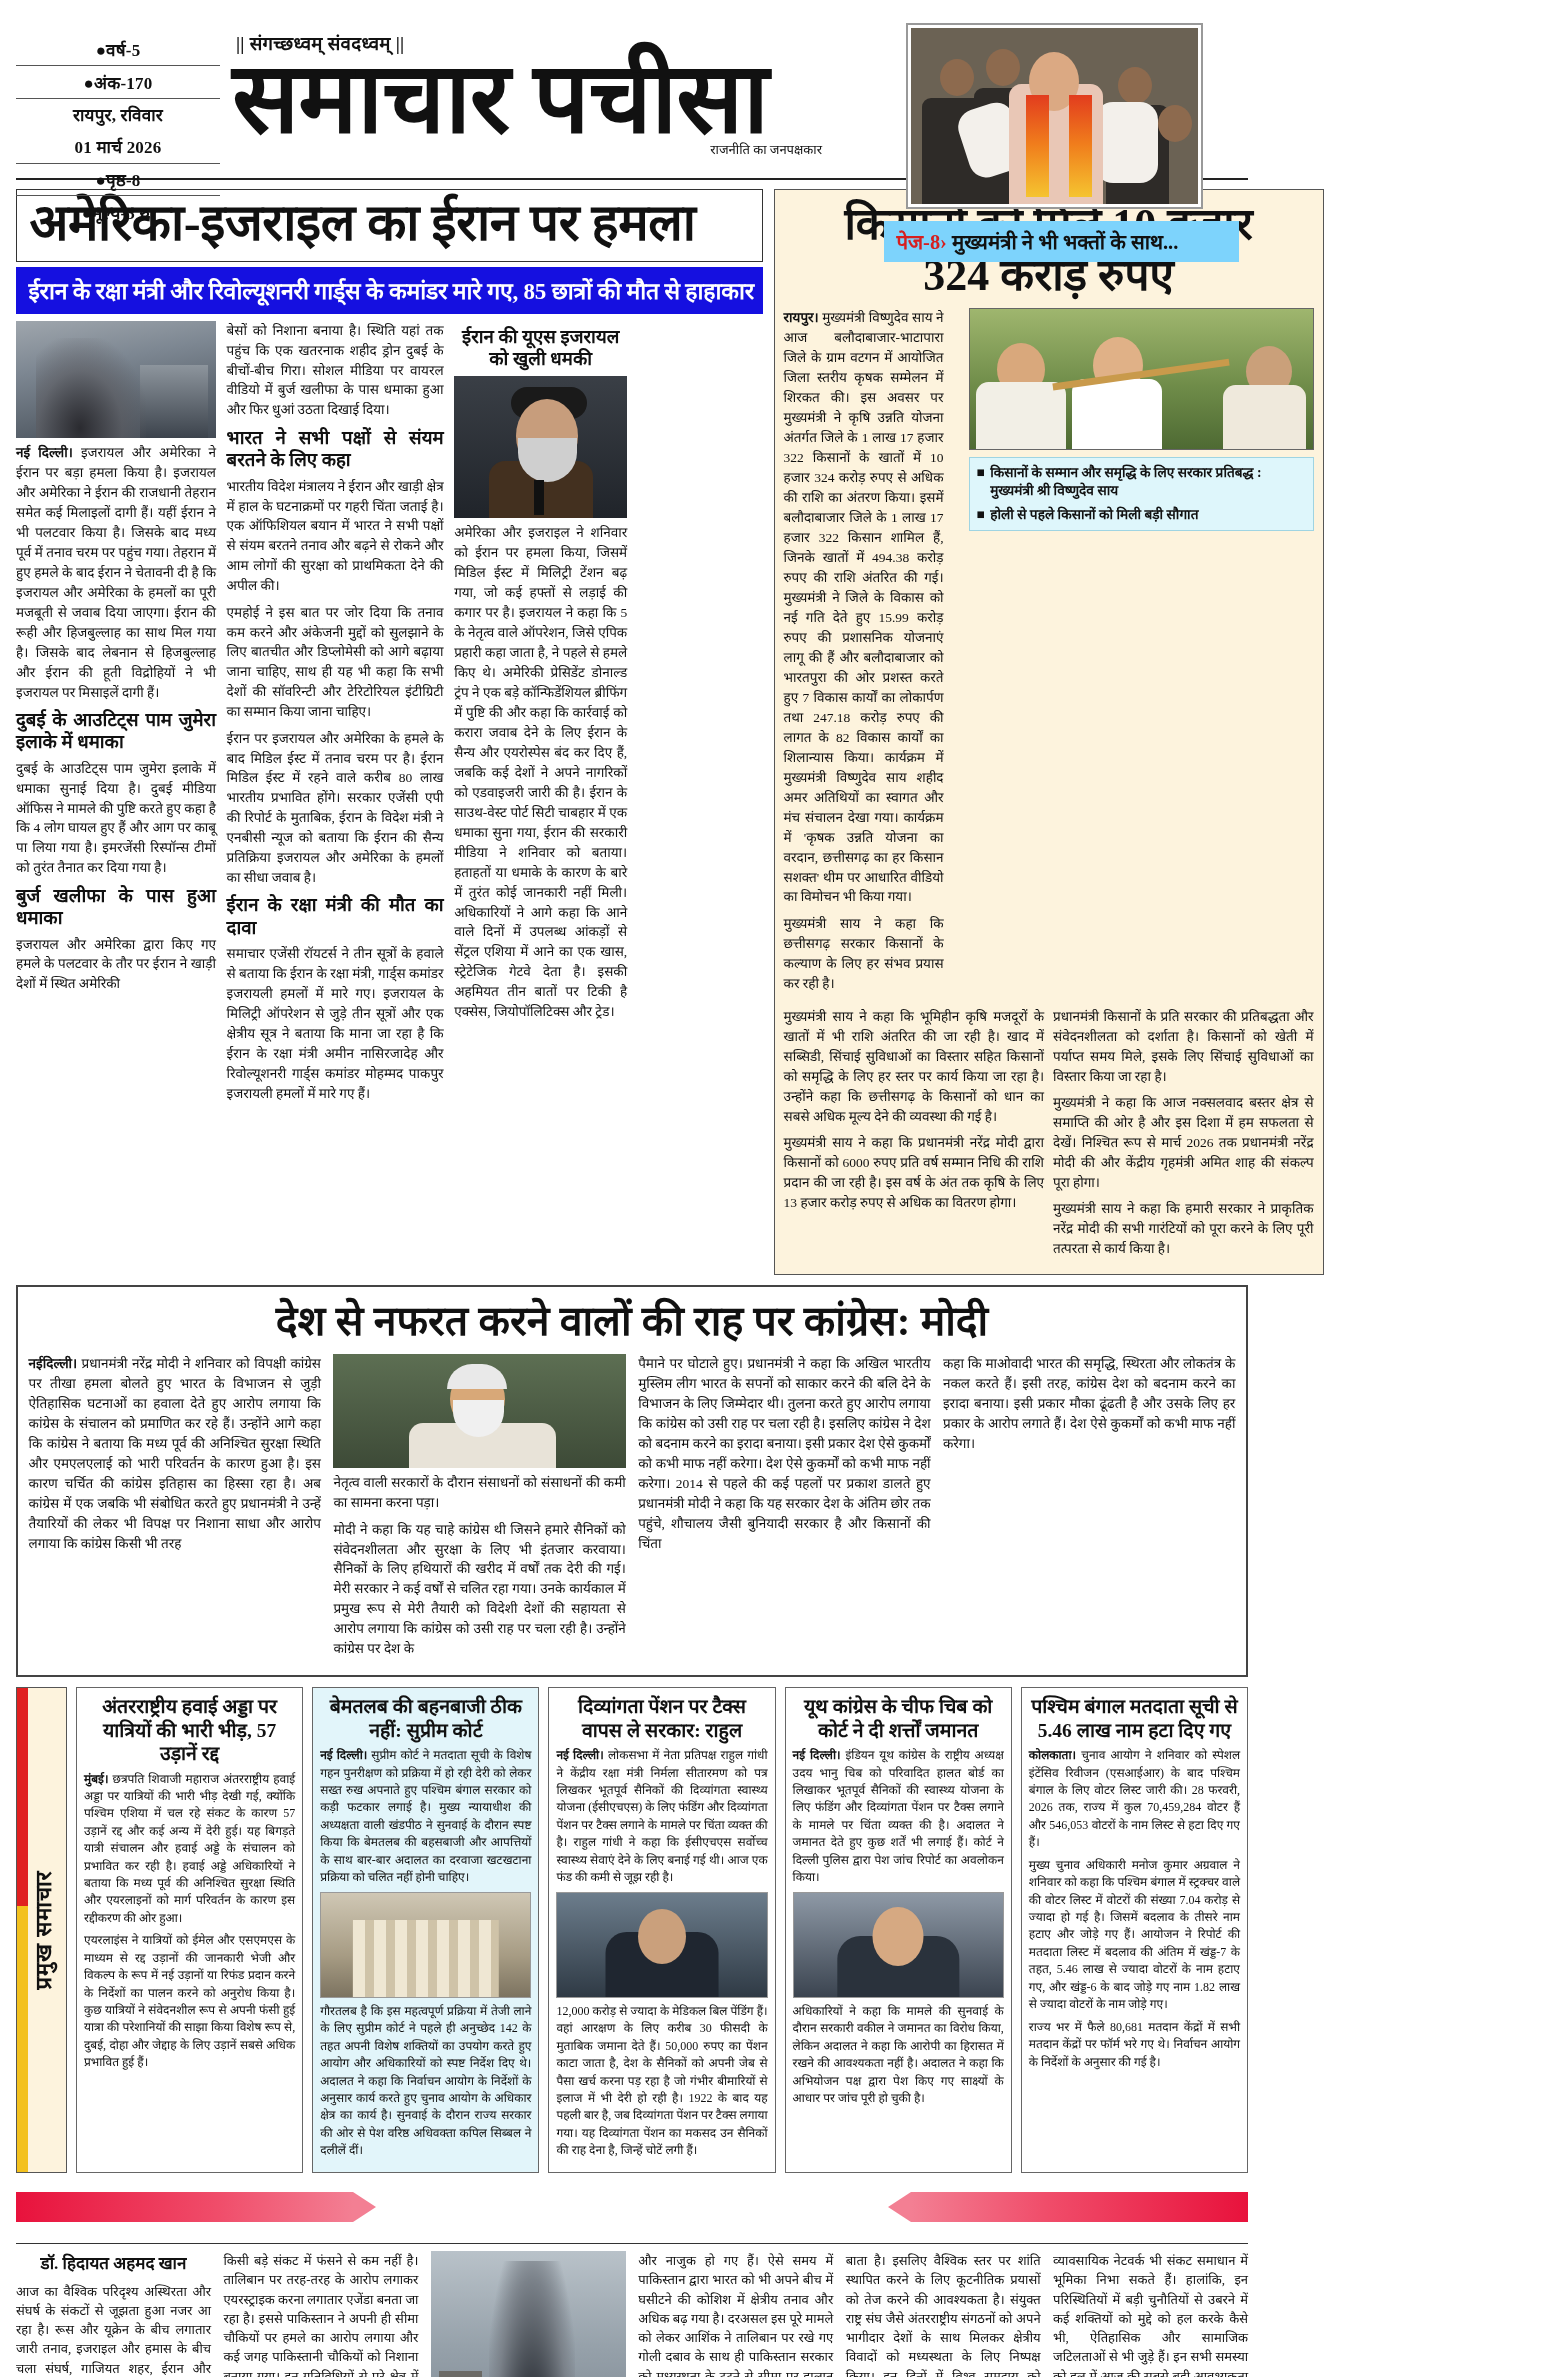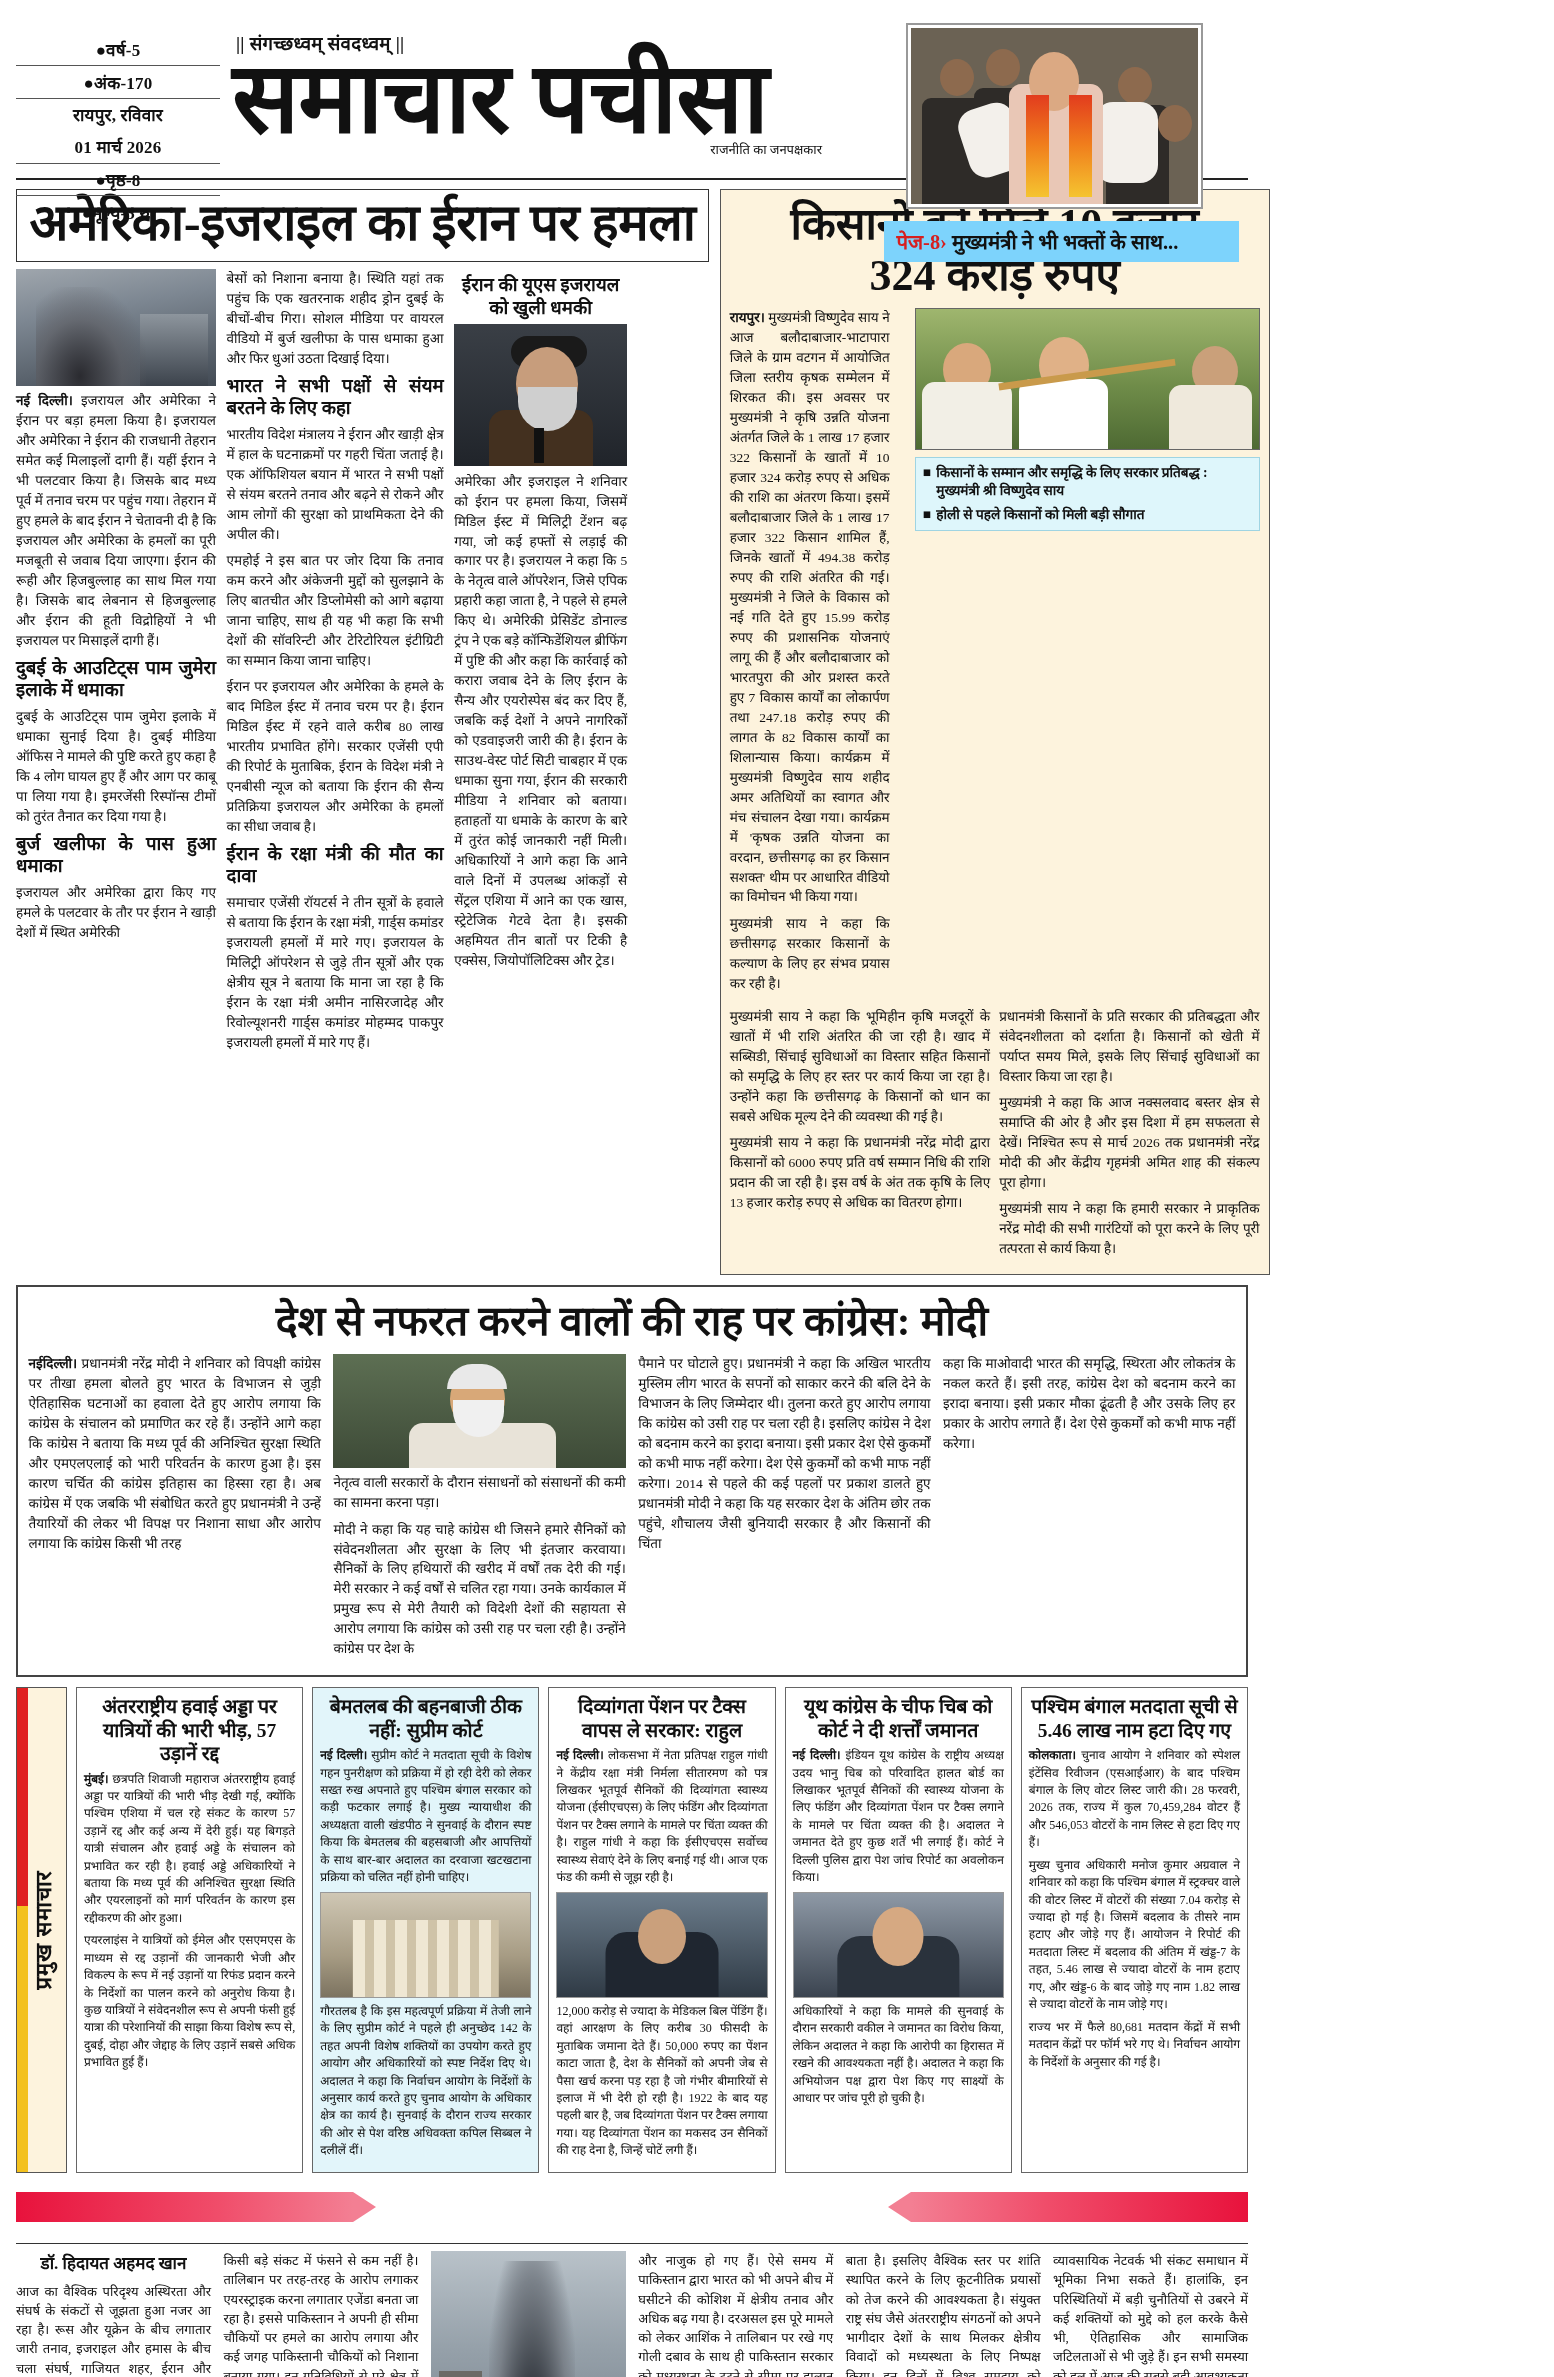--- a/index.html
+++ b/index.html
@@ -207,20 +207,21 @@
       </div>
     </div>
   </div>
 
   <div class="hr-thick"></div>
 
   <div class="lead-wrap">
 
     <div class="lead-left">
       <div class="lead-headline">अमेरिका-इजराइल का ईरान पर हमला</div>
+      <div class="lead-subbar">ईरान के रक्षा मंत्री और रिवोल्यूशनरी गार्ड्स के कमांडर मारे गए, 85 छात्रों की मौत से हाहाकार</div>
 
       <div class="ll-cols">
 
         <div class="col llc1">
           <div class="smoke-photo"></div>
           <p style="margin-top:5.3px"><b>नई दिल्ली।</b>
             <span>इजरायल और अमेरिका ने ईरान पर बड़ा हमला किया है। इजरायल और अमेरिका ने ईरान की राजधानी तेहरान समेत कई मिलाइलों दागी हैं। यहीं ईरान ने भी पलटवार किया है। जिसके बाद मध्य पूर्व में तनाव चरम पर पहुंच गया। तेहरान में हुए हमले के बाद ईरान ने चेतावनी दी है कि इजरायल और अमेरिका के हमलों का पूरी मजबूती से जवाब दिया जाएगा। ईरान की रूही और हिजबुल्लाह का साथ मिल गया है। जिसके बाद लेबनान से हिजबुल्लाह और ईरान की हूती विद्रोहियों ने भी इजरायल पर मिसाइलें दागी हैं।</span></p>
           <div class="subhead">दुबई के आउटिट्स पाम जुमेरा इलाके में धमाका</div>
           <p>दुबई के आउटिट्स पाम जुमेरा इलाके में धमाका सुनाई दिया है। दुबई मीडिया ऑफिस ने मामले की पुष्टि करते हुए कहा है कि 4 लोग घायल हुए हैं और आग पर काबू पा लिया गया है। इमरजेंसी रिस्पॉन्स टीमों को तुरंत तैनात कर दिया गया है।</p>
           <div class="subhead">बुर्ज खलीफा के पास हुआ धमाका</div>

